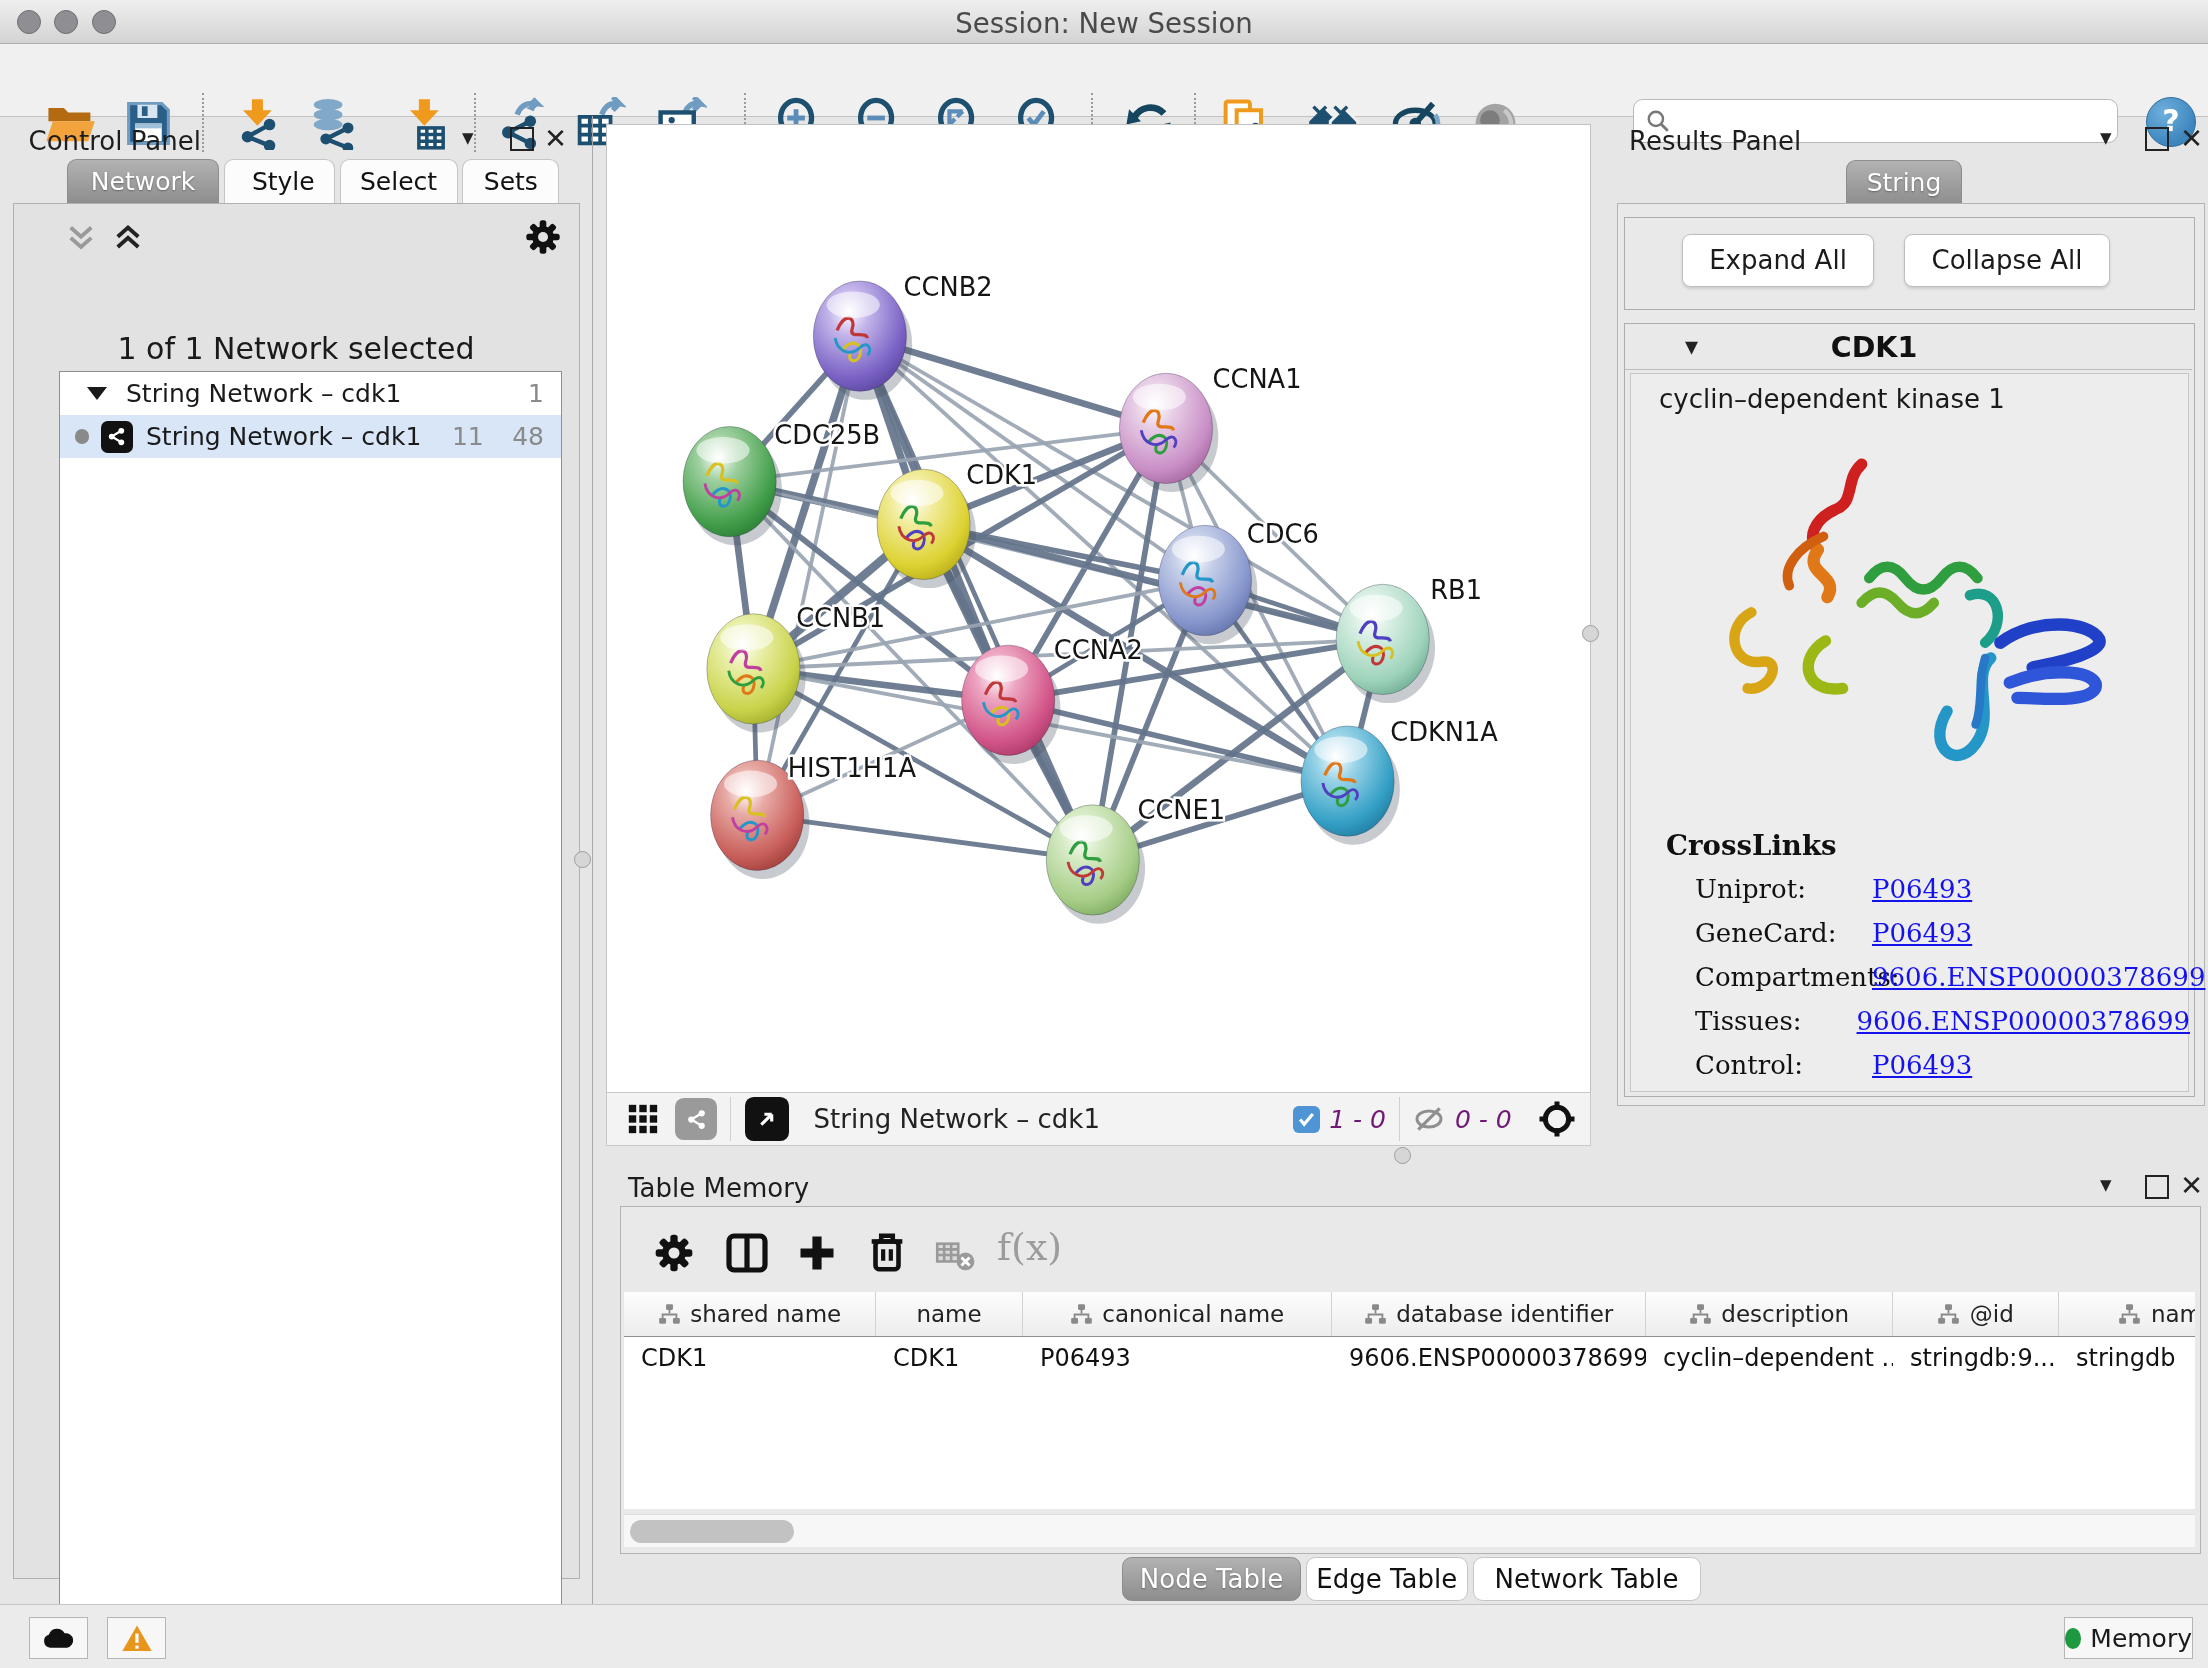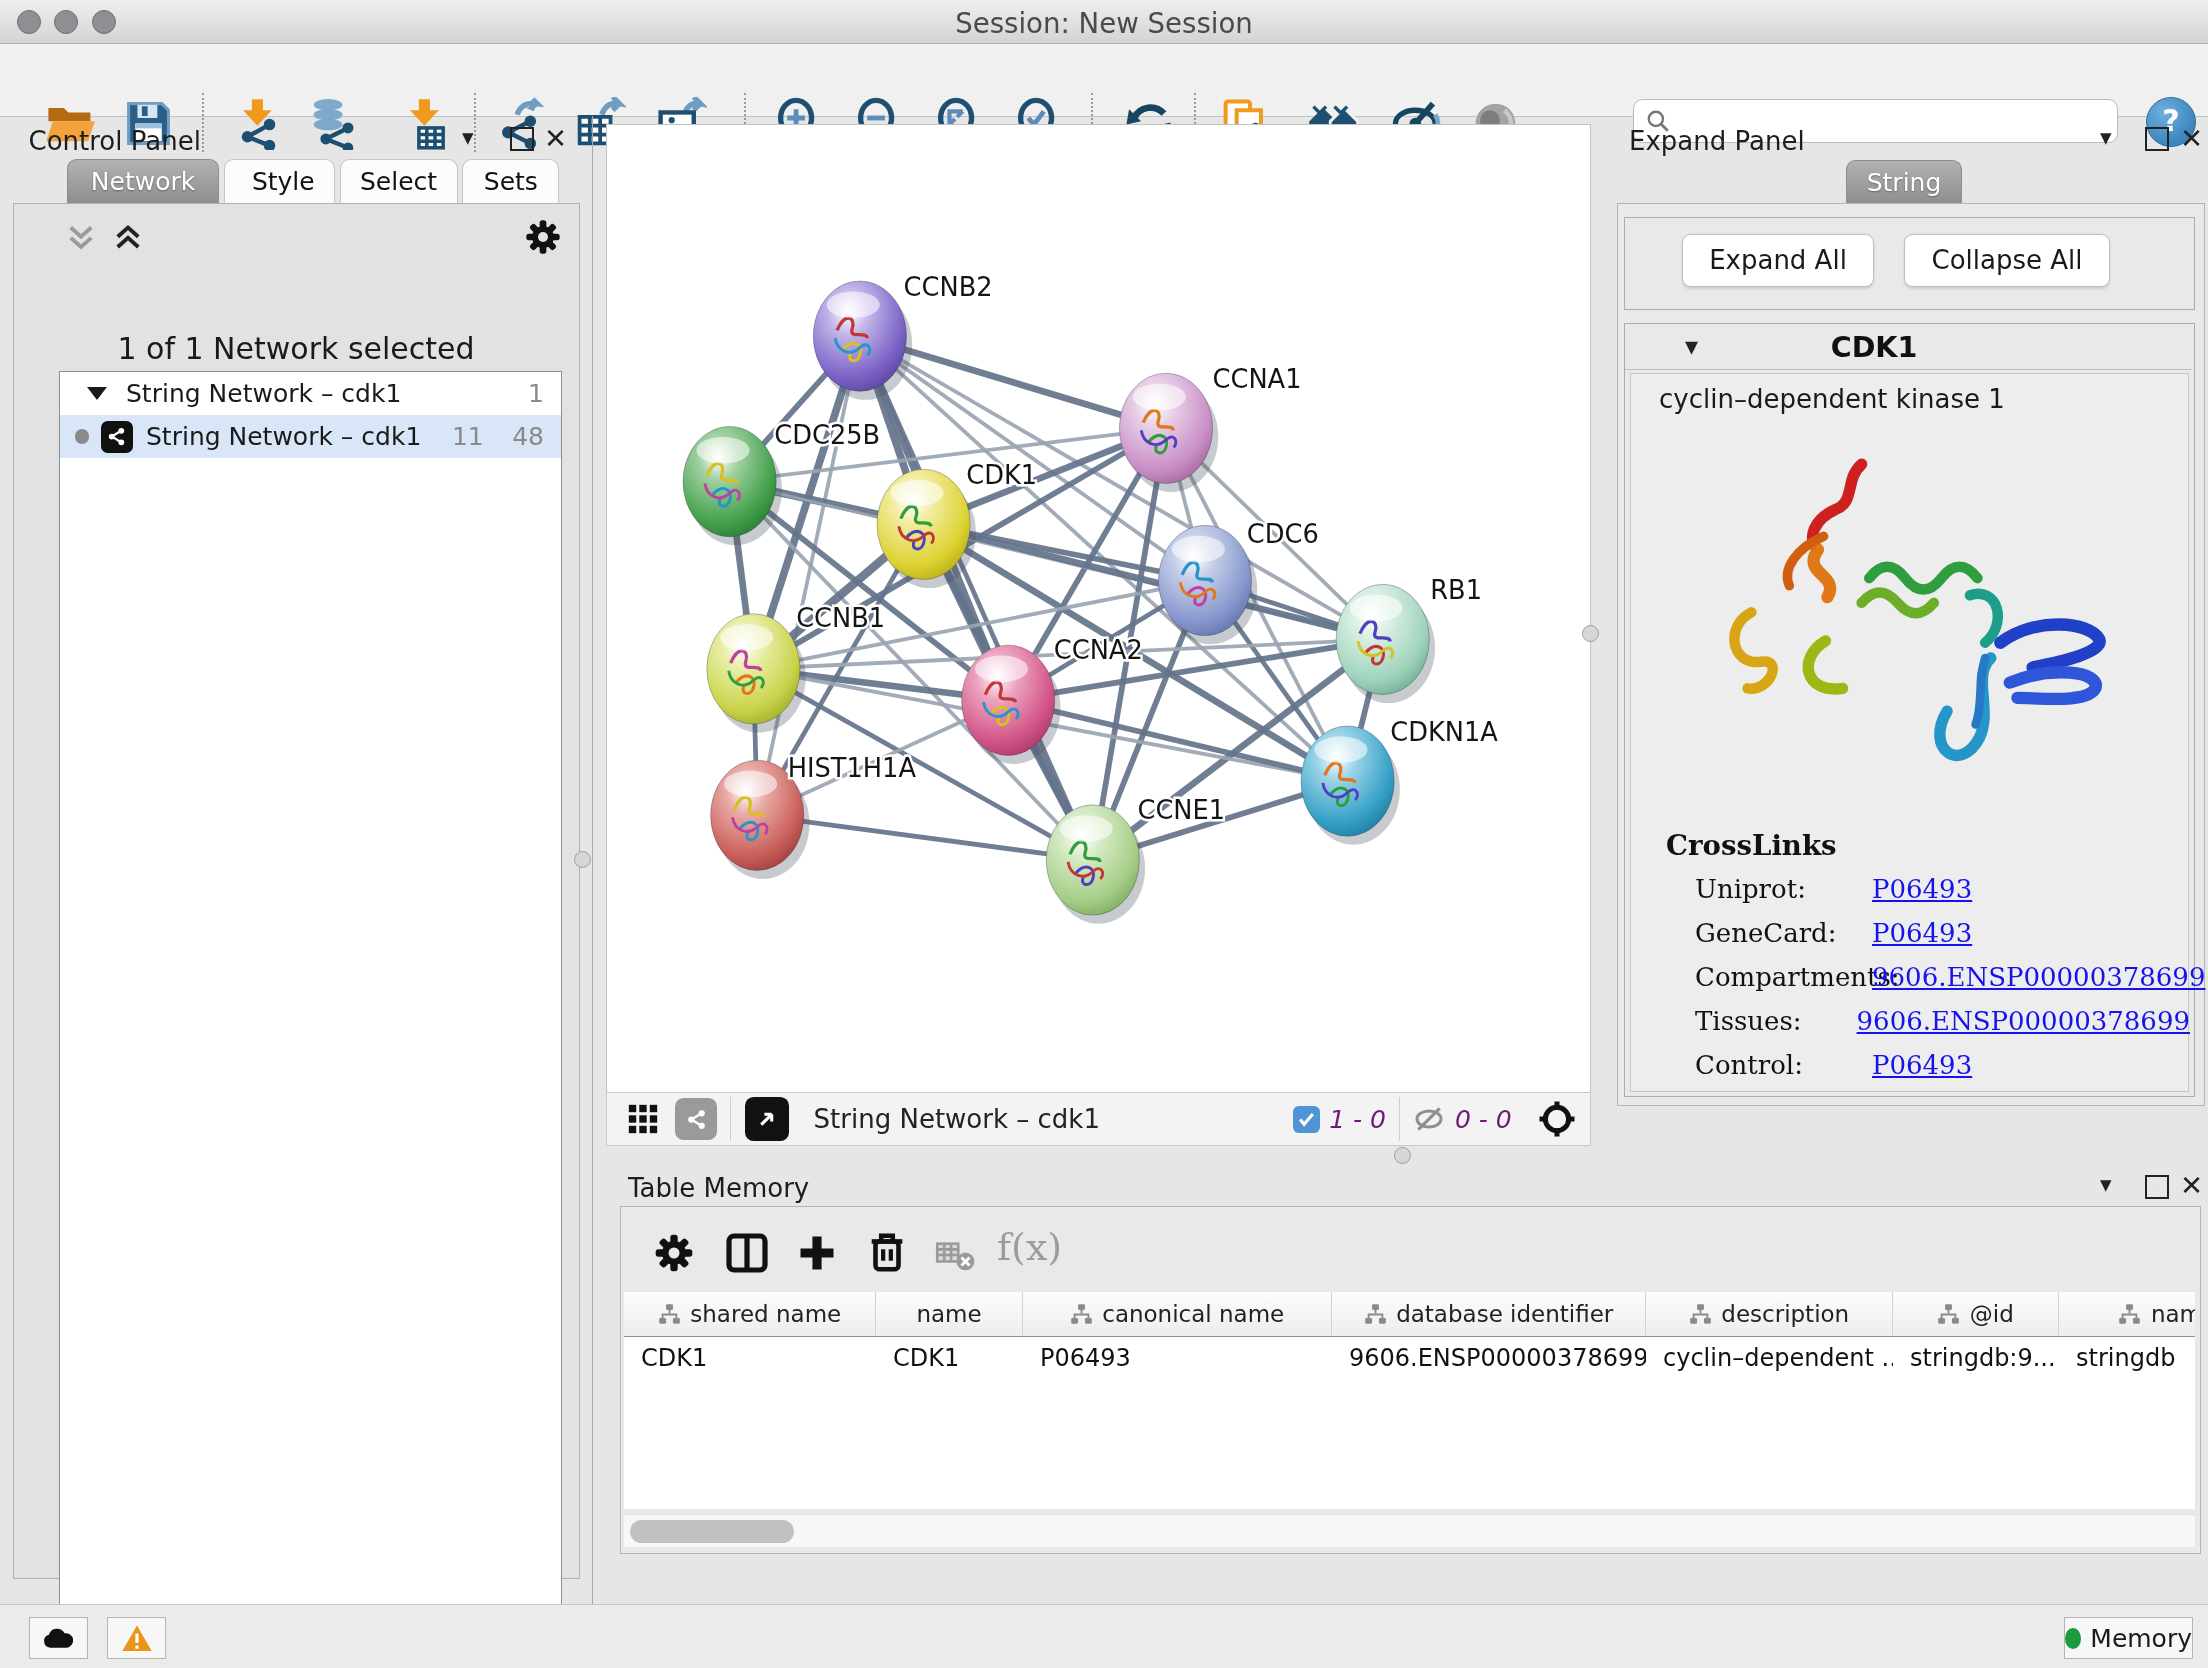--- a/index.html
+++ b/index.html
@@ -556,21 +556,21 @@
       <circle cx="12" cy="12" r="7" fill="none" stroke="#111" stroke-width="3"></circle>
       <path d="M12 1.5 v5 M12 17.5 v5 M1.5 12 h5 M17.5 12 h5" stroke="#111" stroke-width="3"></path>
     </svg>
   </div>
 
   <div class="abs grip" style="left:574px;top:851px;"></div>
   <div class="abs grip" style="left:1582px;top:625px;"></div>
   <div class="abs grip" style="left:1394px;top:1147px;"></div>
 
   <div class="abs" style="left:1604px;top:116px;width:605px;height:1049px;">
-    <div class="abs panel-title" style="left:25px;top:9.5px;">Expand Panel</div>
+    <div class="abs panel-title" style="left:25px;top:9.5px;">Results Panel</div>
     <div class="abs pt-tri" style="left:496px;top:7.6px;">▾</div>
     <div class="abs pt-box" style="left:541px;top:11.4px;"></div>
     <div class="abs pt-x" style="left:576px;top:5.7px;">✕</div>
     <div class="tab active" style="position:absolute;left:242px;top:44px;width:114px;">String</div>
   </div>
   <div class="abs rp-content"></div>
   <div class="abs rp-btnbox"></div>
   <div class="rp-btn" style="left:1682px;width:190px;">Expand All</div>
   <div class="rp-btn" style="left:1904px;width:204px;">Collapse All</div>
 
@@ -742,20 +742,25 @@
         <div class="td" style="width: 314px;">9606.ENSP00000378699</div>
         <div class="td" style="width: 247px;">cyclin–dependent ...</div>
         <div class="td" style="width: 166px;">stringdb:9...</div>
         <div class="td" style="width: 285px;">stringdb</div>
       </div>
   </div>
   <div class="abs hscroll">
     <div class="hthumb"></div>
   </div>
 
+  <div class="abs" style="left:1122px;top:1557px;">
+    <div class="btab active" style="width:177px;">Node Table</div>
+    <div class="btab" style="width:160px;">Edge Table</div>
+    <div class="btab" style="width:226px;">Network Table</div>
+  </div>
 
   <div class="abs statusbar"></div>
   <div class="sb-btn" style="left:28.5px;width:59px;">
     <svg width="34" height="27" viewBox="0 0 26 18">
       <path d="M7 16 a5 5 0 0 1 -1-9.8 A6.5 6.5 0 0 1 18 5 a4.5 4.5 0 0 1 2 11z" fill="#111"></path>
     </svg>
   </div>
   <div class="sb-btn" style="left:107px;width:59px;">
     <svg width="32" height="28.5" viewBox="0 0 24 21">
       <path d="M12 1 L23 20 H1z" fill="#e8951c"></path>

